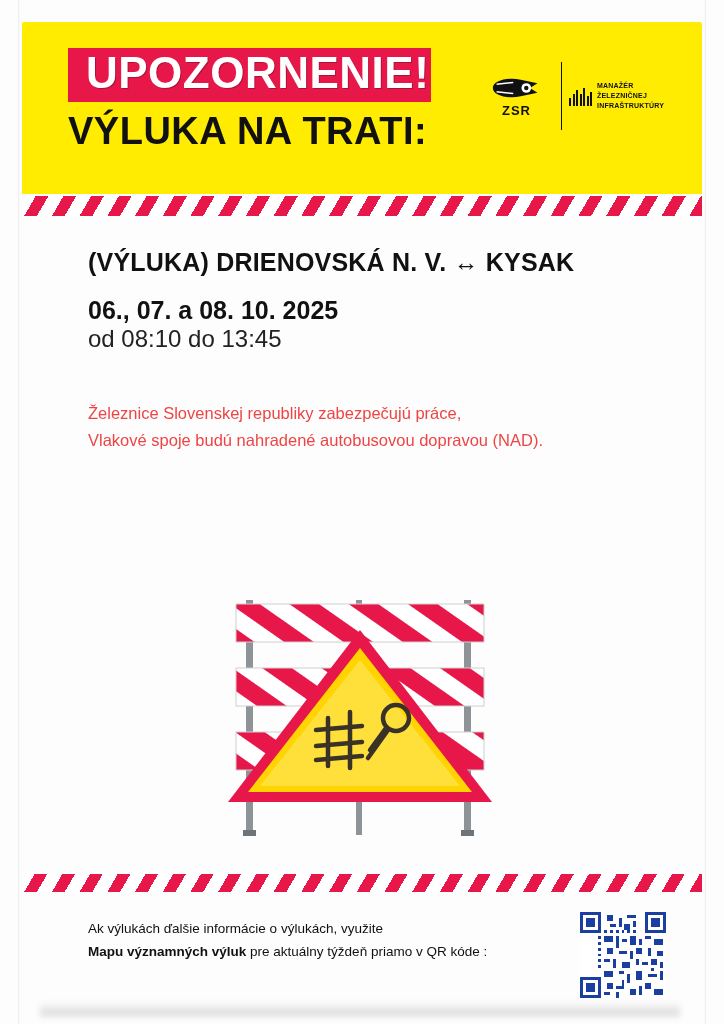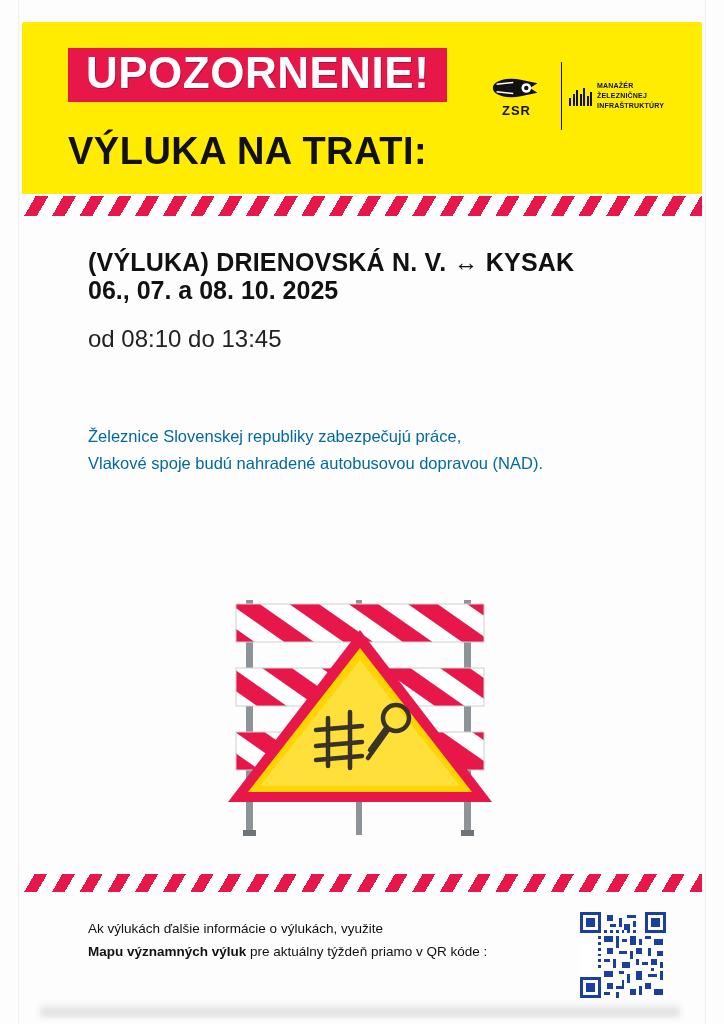--- a/index.html
+++ b/index.html
@@ -35,33 +35,32 @@
   }
   .title-upoz {
     position: absolute;
     left: 46px;
     top: 26px;
     background: #e8174a;
     color: #ffffff;
     font-size: 44px;
     font-weight: bold;
     letter-spacing: 0.5px;
-    padding: 3px 18px 6px 18px;
+    padding: 3px 2px 6px 18px;
     line-height: 1.02;
     text-shadow: 1px 1px 0 rgba(0,0,0,0.25);
   }
   .title-vyluka {
     position: absolute;
     left: 46px;
     top: 88px;
     color: #111111;
     font-size: 38px;
     font-weight: bold;
     letter-spacing: 0.5px;
-    margin-top: 20px;
   }
   
   .logo-box {
     position: absolute;
     right: 36px;
     top: 40px;
     width: 190px;
     height: 68px;
     display: flex;
     align-items: stretch;
@@ -116,39 +115,39 @@
     left: 88px;
     top: 248px;
     font-size: 25px;
     font-weight: bold;
     color: #111;
     letter-spacing: 0.2px;
   }
   .dates {
     position: absolute;
     left: 88px;
-    top: 276px;
+    top: 296px;
     font-size: 25px;
     font-weight: bold;
     color: #111;
   }
   .times {
     position: absolute;
     left: 88px;
     top: 325px;
     font-size: 24px;
     color: #222;
   }
   
   .para {
     position: absolute;
     left: 88px;
-    top: 423px;
+    top: 400px;
     font-size: 16.5px;
-    color: #0369a1;
+    color: #ef4444;
     line-height: 1.62;
   }
   .para .strong { font-weight: normal; }
   
   .illus { position: absolute; left: 210px; top: 590px; width: 300px; height: 255px; }
   
   .footer-text {
     position: absolute;
     left: 88px;
     top: 918px;

